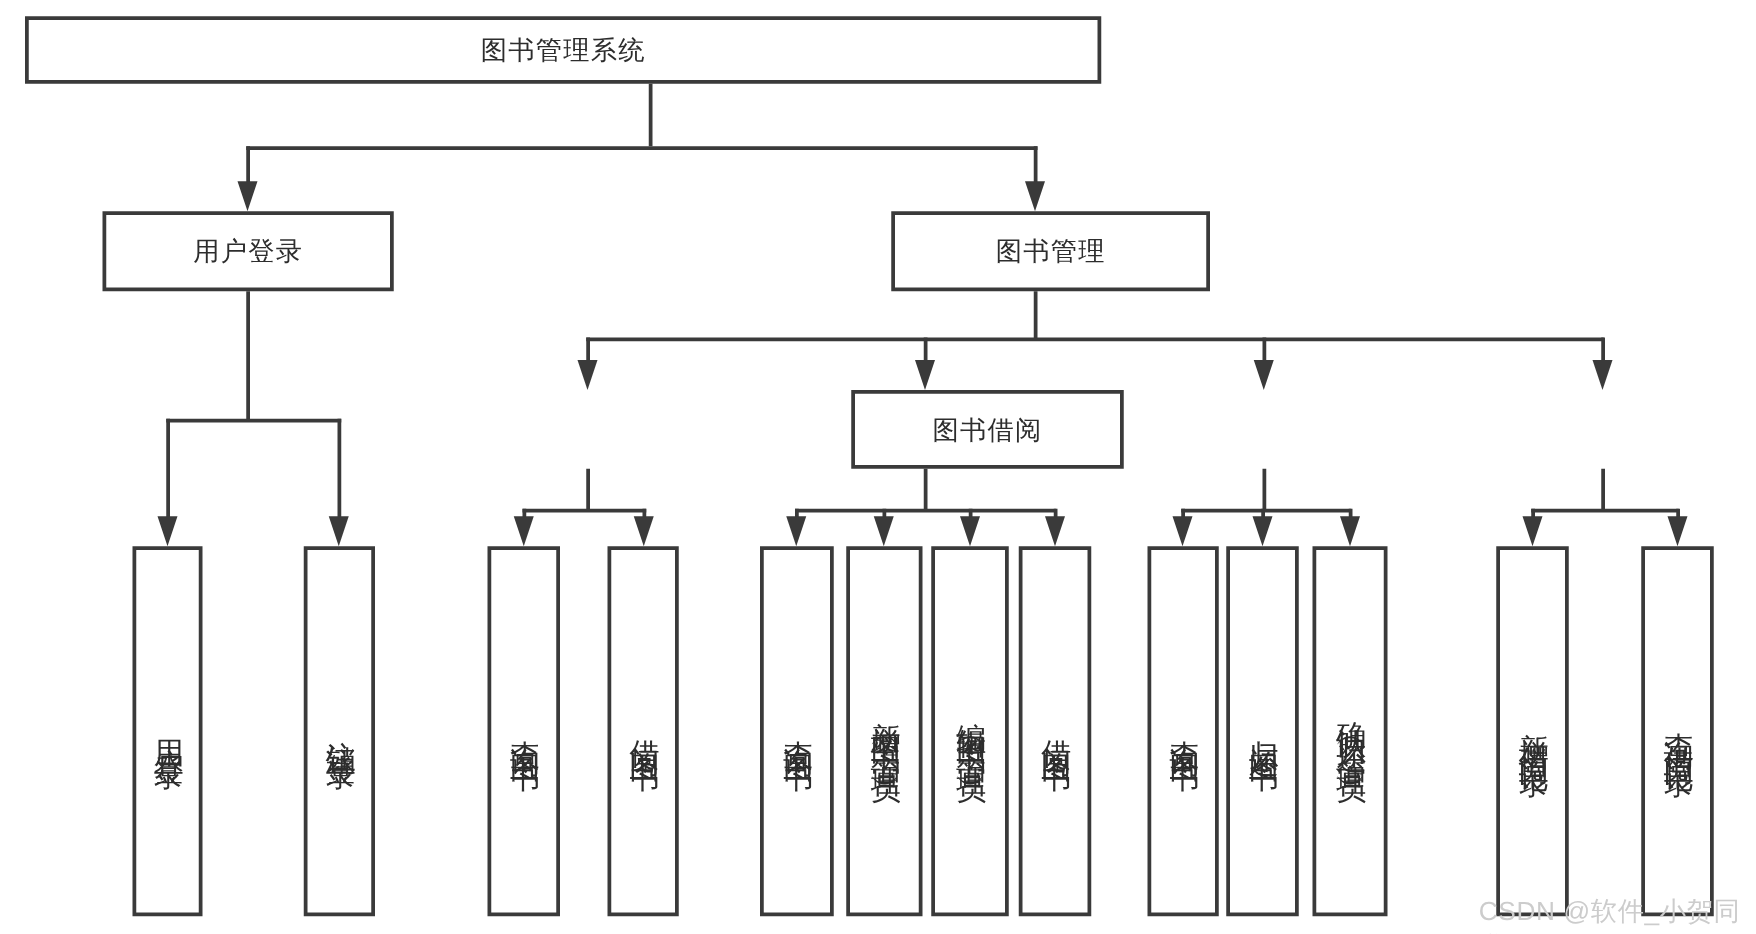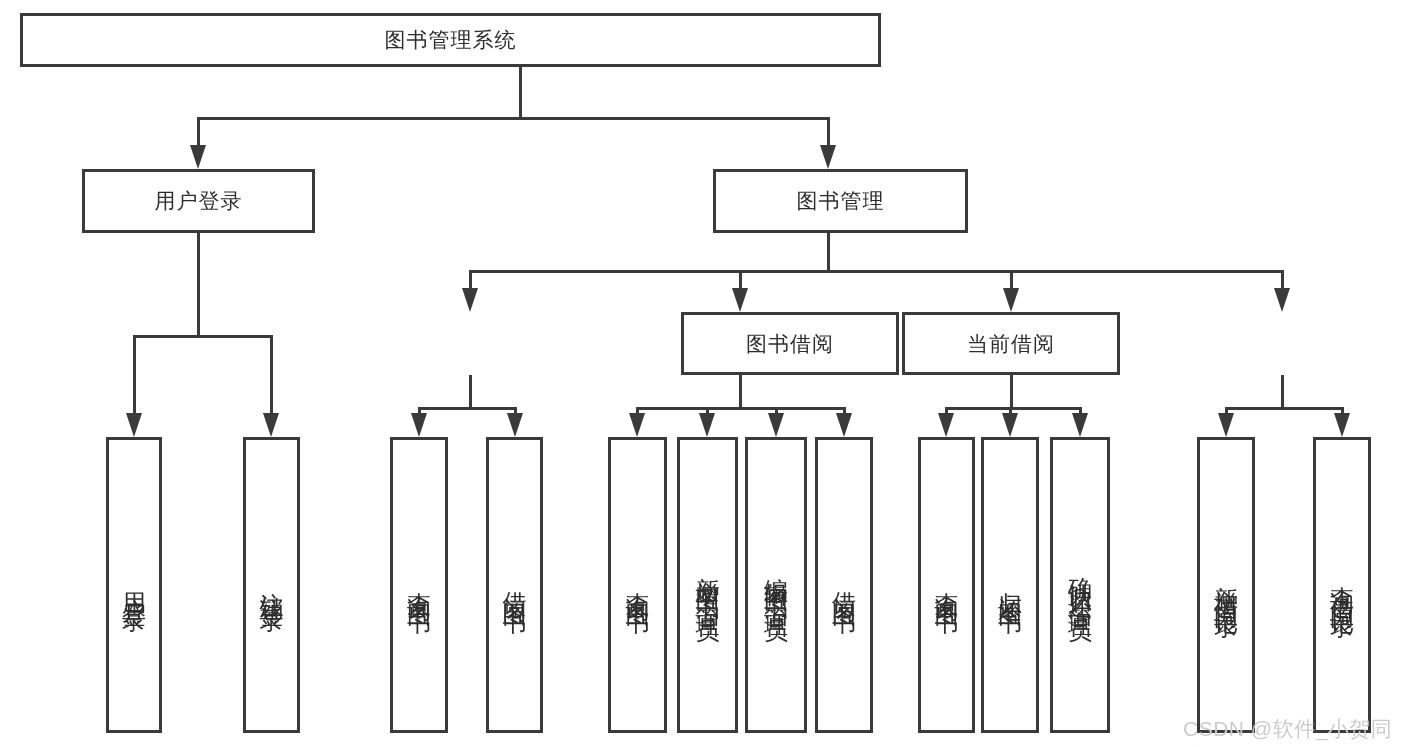--- a/index.html
+++ b/index.html
@@ -89,21 +89,20 @@
   <div class="vline" style="left:469px;top:270px;height:22px;"></div>
   <div class="arrowhead" style="left:462px;top:288px;"></div>
   <div class="vline" style="left:739px;top:270px;height:22px;"></div>
   <div class="arrowhead" style="left:732px;top:288px;"></div>
   <div class="vline" style="left:1010px;top:270px;height:22px;"></div>
   <div class="arrowhead" style="left:1003px;top:288px;"></div>
   <div class="vline" style="left:1281px;top:270px;height:22px;"></div>
   <div class="arrowhead" style="left:1274px;top:288px;"></div>
 
   <div class="box" style="left:641px;top:312px;width:218px;height:63px;margin-left:40px;">图书借阅</div>
-  <div class="box" style="left:902px;top:312px;width:218px;height:63px;">当前借阅</div>
 
   <div class="vline" style="left:469px;top:375px;height:34px;"></div>
   <div class="hline" style="left:418px;top:407px;width:99px;"></div>
   <div class="vline" style="left:418px;top:407px;height:12px;"></div>
   <div class="arrowhead" style="left:411px;top:413px;"></div>
   <div class="vline" style="left:514px;top:407px;height:12px;"></div>
   <div class="arrowhead" style="left:507px;top:413px;"></div>
 
   <div class="vline" style="left:739px;top:375px;height:34px;"></div>
   <div class="hline" style="left:636px;top:407px;width:209px;"></div>

